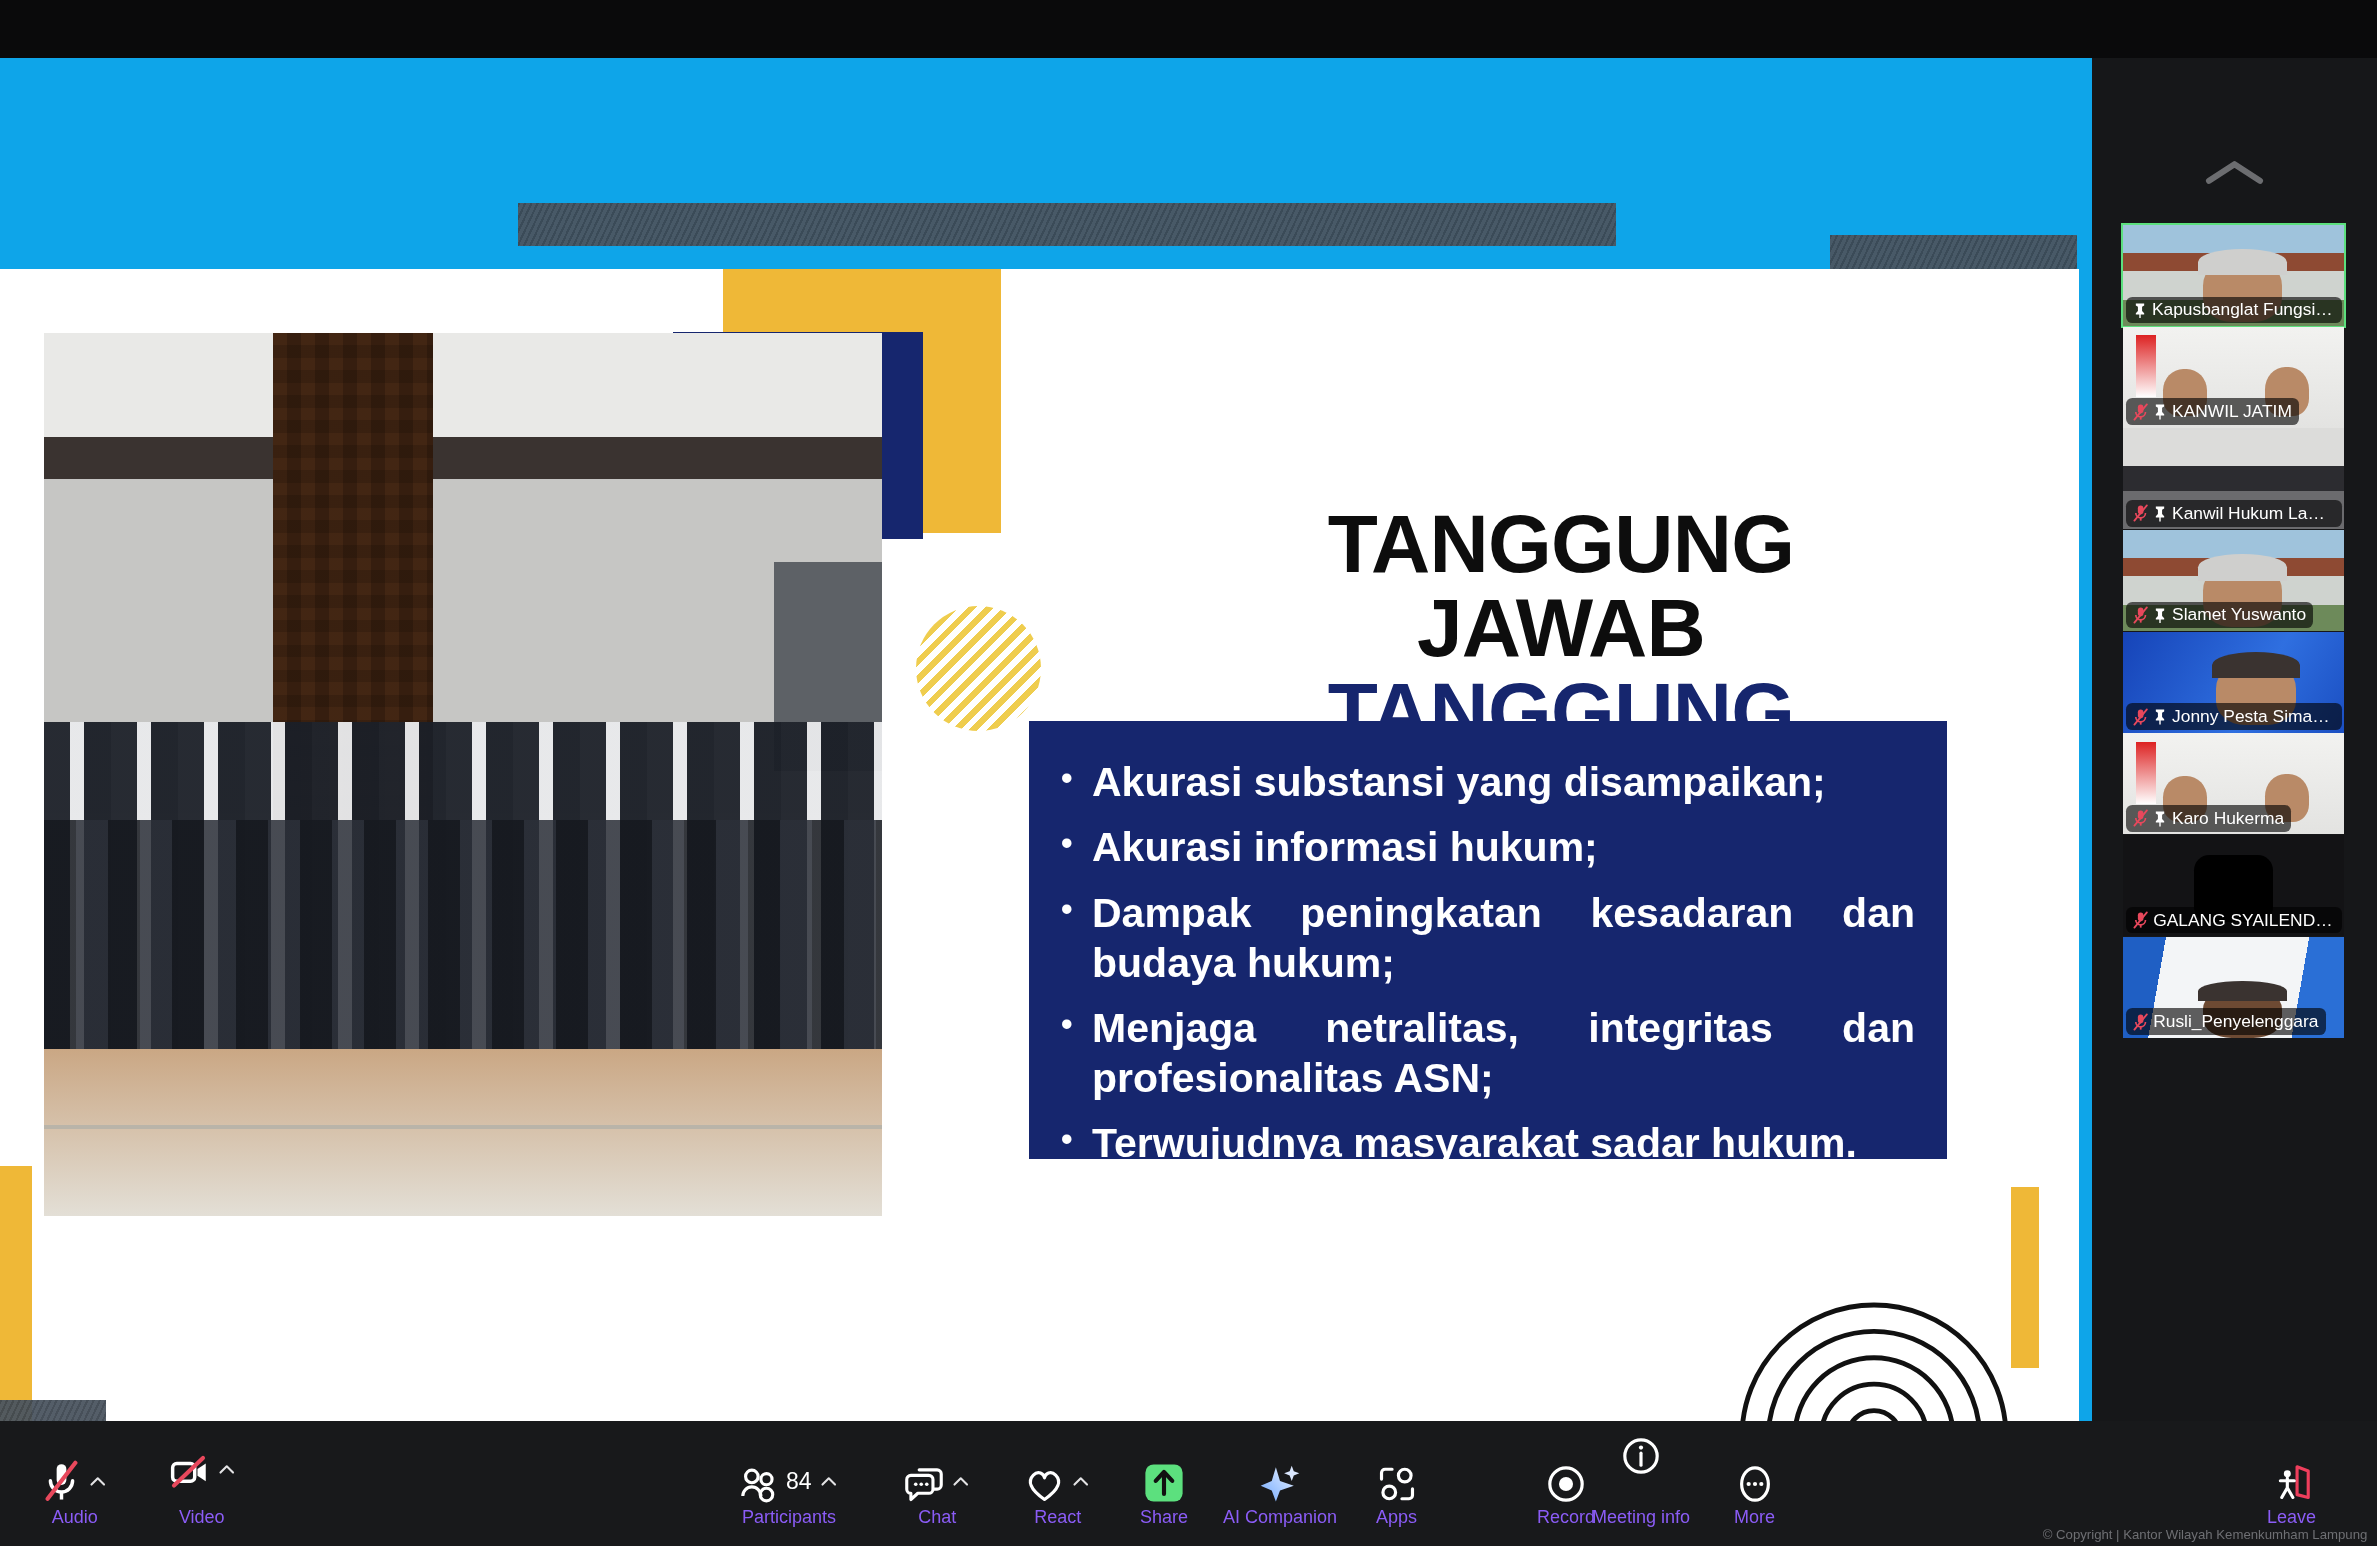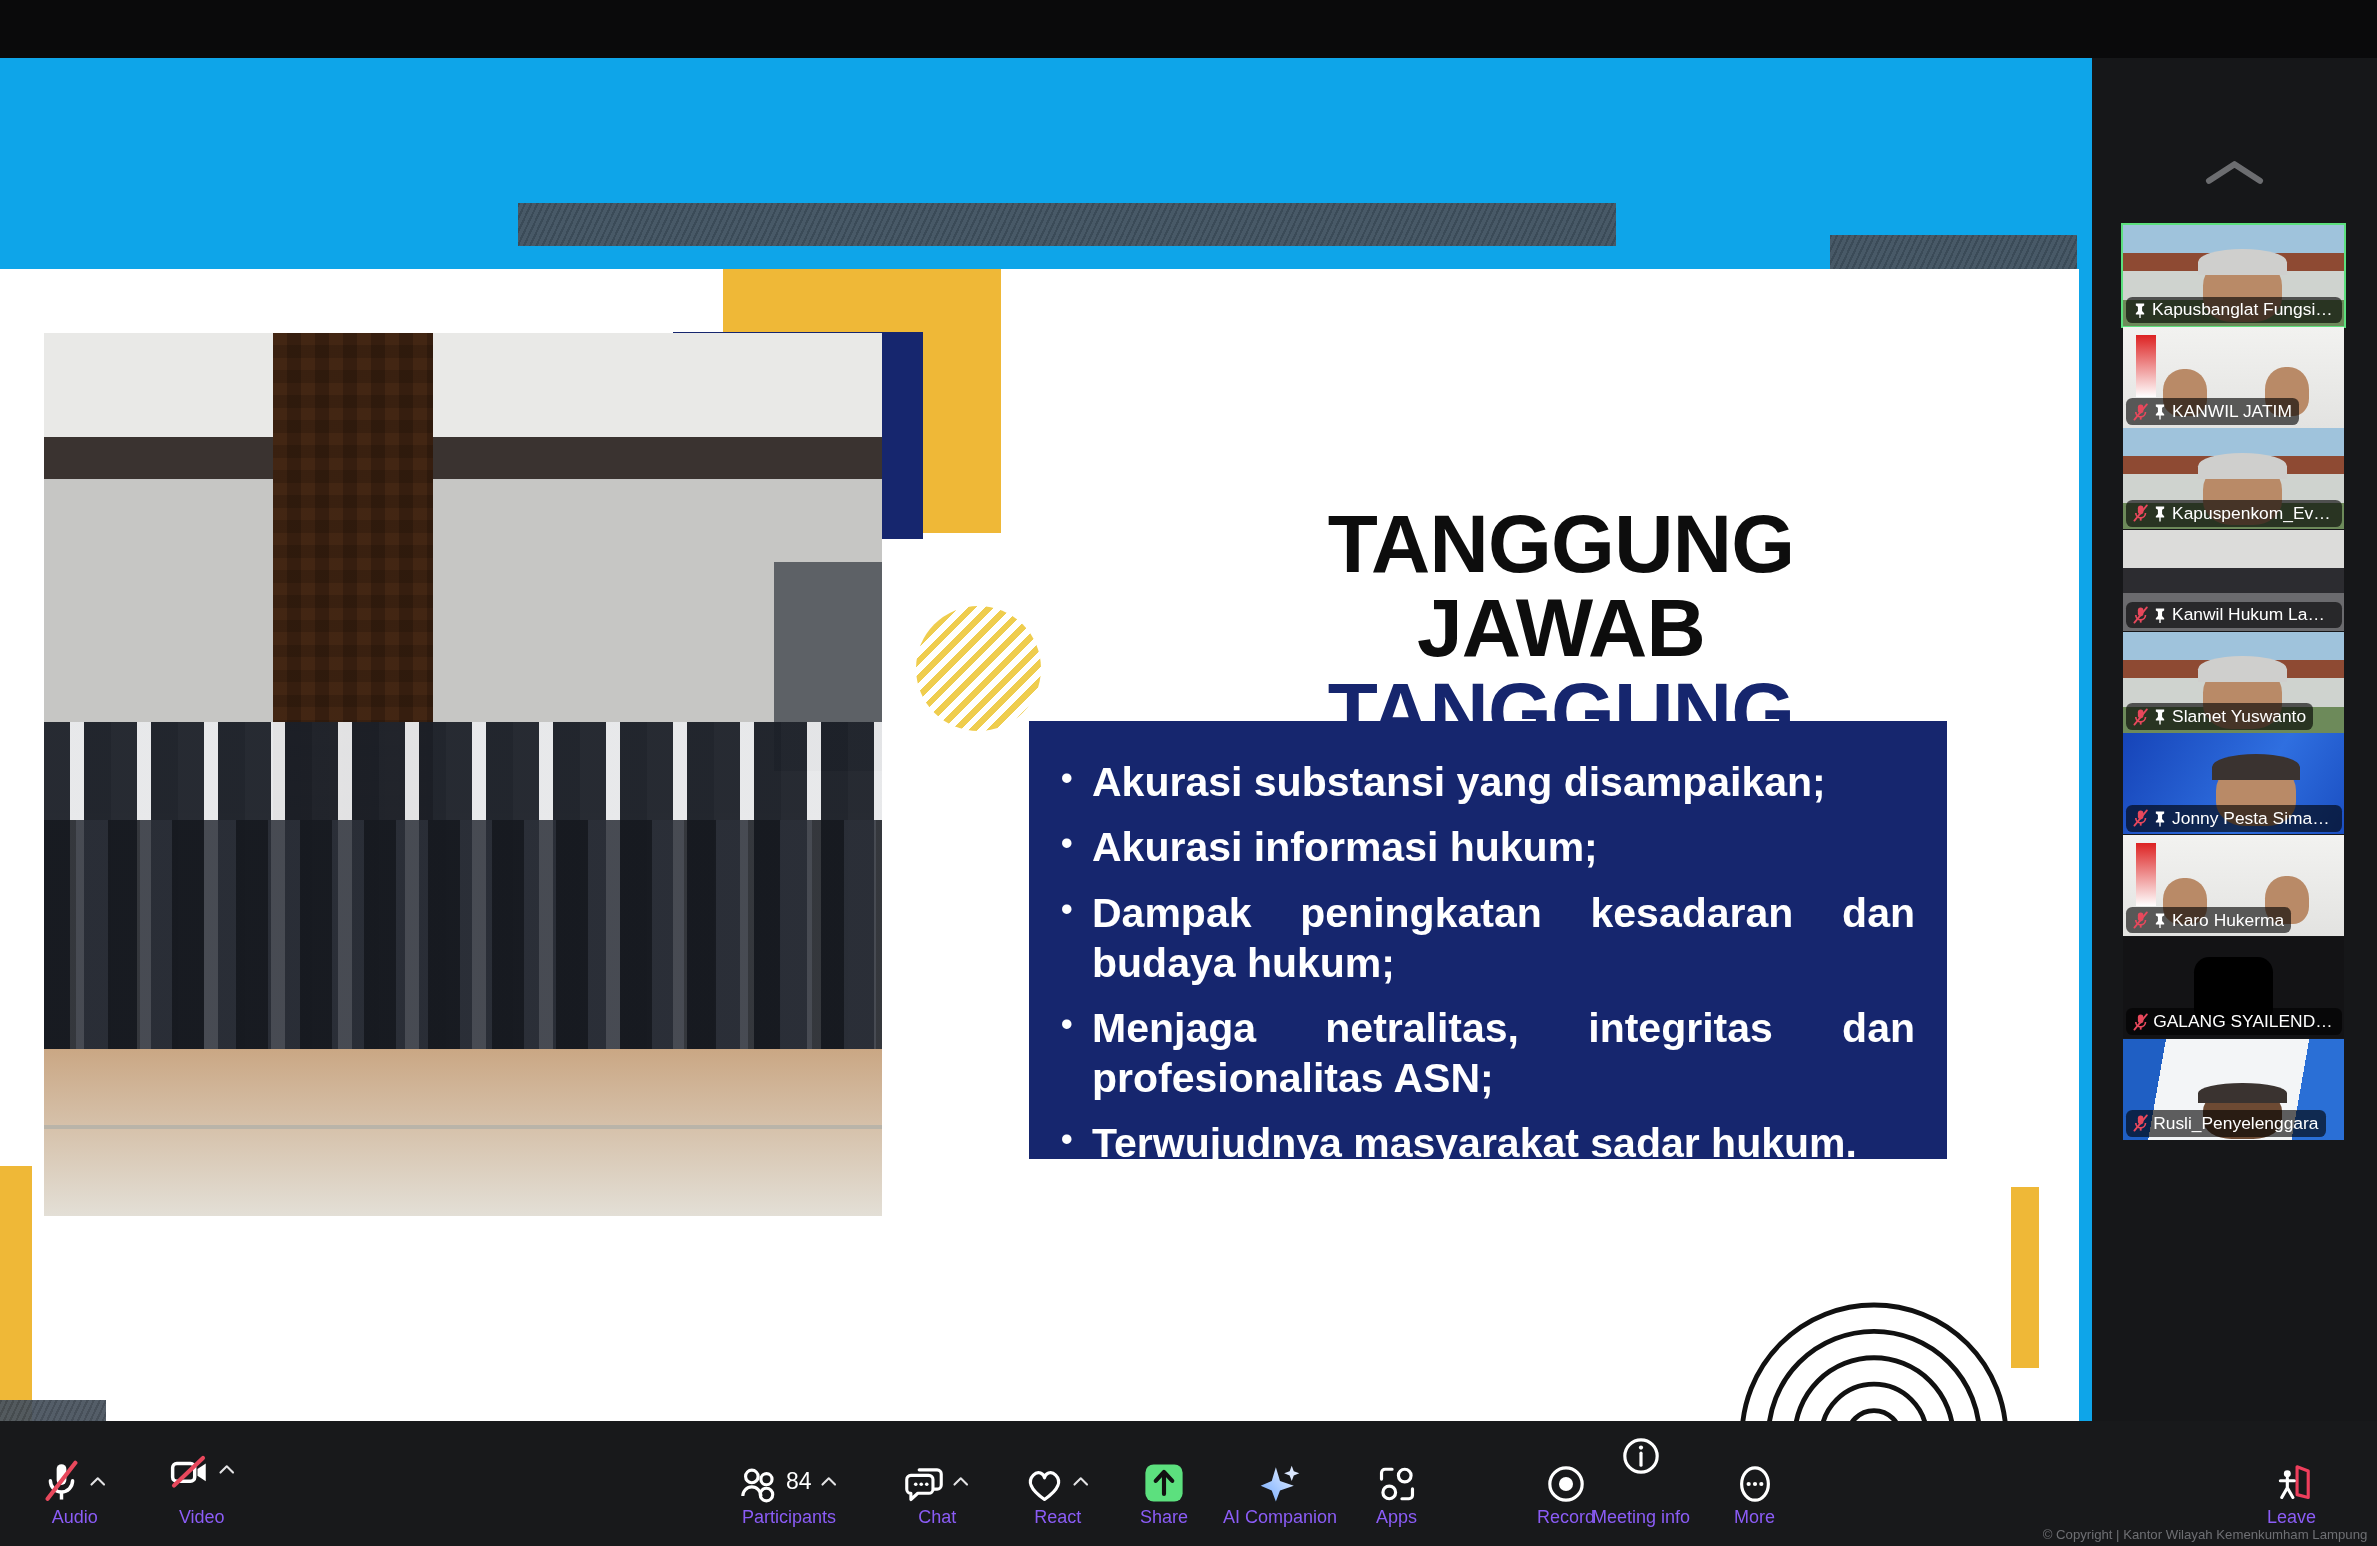--- a/index.html
+++ b/index.html
@@ -245,39 +245,20 @@
             <path d="M2 24 L20 2" stroke="#e8485c" stroke-width="2.6" stroke-linecap="round"></path>
           </svg>
           <svg class="pin" viewBox="0 0 20 24">
             <path d="M4 2 h12 v3 l-3 2 v6 l3 3 v2 H4 v-2 l3 -3 V7 L4 5 Z" fill="#fff"></path>
             <path d="M10 18 v5" stroke="#fff" stroke-width="2" stroke-linecap="round"></path>
           </svg>
        <span class="nm">KANWIL JATIM</span>
      </div>
       </div>
       <div class="tile">
-        <div class="thumb t-pendopo">
-          <div class="t-face" style="left:36%;top:30%;"></div>
-          <div class="t-hair gray" style="left:34%;top:24%;"></div>
-        </div>
-        <div class="namebar">
-       <svg class="mic-off" viewBox="0 0 22 26">
-            <rect x="7" y="2" width="8" height="13" rx="4" fill="#e8485c"></rect>
-            <path d="M4 13 a7 7 0 0 0 14 0" stroke="#e8485c" stroke-width="2.4" fill="none"></path>
-            <rect x="9.8" y="19" width="2.6" height="5" fill="#e8485c"></rect>
-            <path d="M2 24 L20 2" stroke="#e8485c" stroke-width="2.6" stroke-linecap="round"></path>
-          </svg>
-          <svg class="pin" viewBox="0 0 20 24">
-            <path d="M4 2 h12 v3 l-3 2 v6 l3 3 v2 H4 v-2 l3 -3 V7 L4 5 Z" fill="#fff"></path>
-            <path d="M10 18 v5" stroke="#fff" stroke-width="2" stroke-linecap="round"></path>
-          </svg>
-       <span class="nm">Kapuspenkom_Eva...</span>
-     </div>
-      </div>
-      <div class="tile">
         <div class="thumb t-room"></div>
         <div class="namebar">
        <svg class="mic-off" viewBox="0 0 22 26">
             <rect x="7" y="2" width="8" height="13" rx="4" fill="#e8485c"></rect>
             <path d="M4 13 a7 7 0 0 0 14 0" stroke="#e8485c" stroke-width="2.4" fill="none"></path>
             <rect x="9.8" y="19" width="2.6" height="5" fill="#e8485c"></rect>
             <path d="M2 24 L20 2" stroke="#e8485c" stroke-width="2.6" stroke-linecap="round"></path>
           </svg>
           <svg class="pin" viewBox="0 0 20 24">
             <path d="M4 2 h12 v3 l-3 2 v6 l3 3 v2 H4 v-2 l3 -3 V7 L4 5 Z" fill="#fff"></path>

